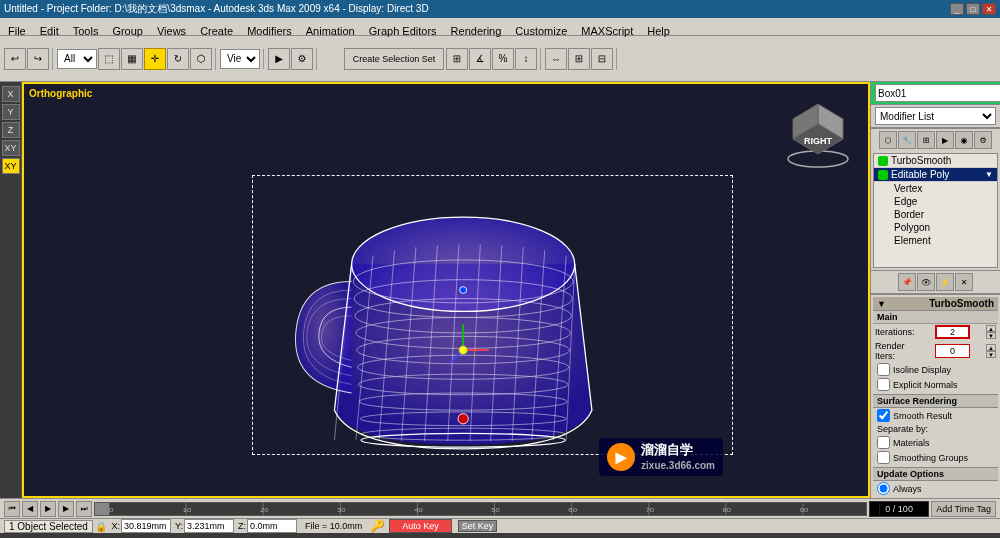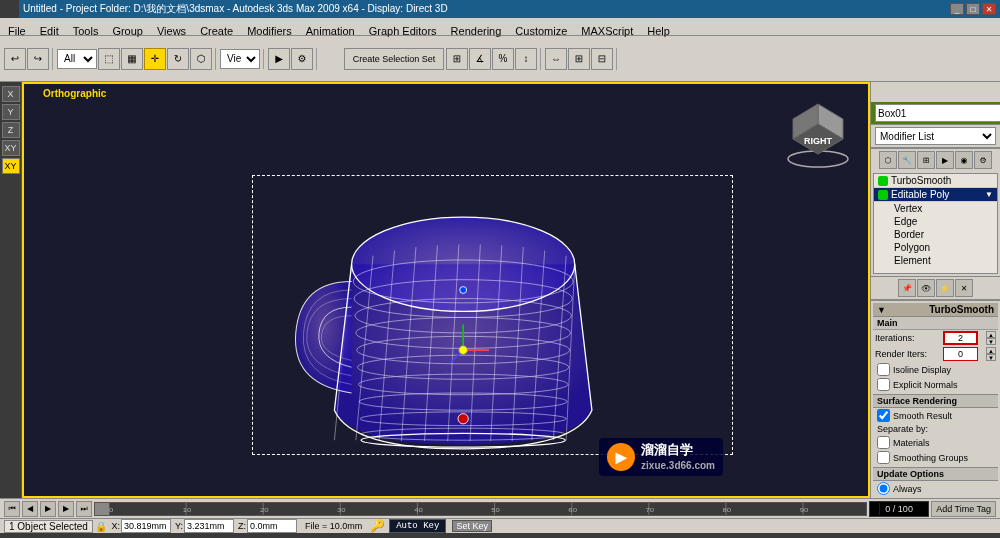--- a/index.html
+++ b/index.html
@@ -7,21 +7,20 @@
 
     
     #title-bar {
       height: 18px;
       background: #1a5c8a;
       display: flex;
       align-items: center;
       padding: 0 4px;
       color: white;
       font-size: 11px;
-      margin-left: 19px;
     }
     #title-bar span { flex: 1; }
     #title-bar .win-controls { display: flex; gap: 2px; }
     #title-bar .win-btn { width: 14px; height: 12px; background: #888; border: 1px solid #555; font-size: 8px; display: flex; align-items: center; justify-content: center; cursor: pointer; color: white; }
     #title-bar .win-btn.close { background: #c0392b; }
 
     
     #menu-bar {
       height: 18px;
       background: #d4d0c8;
@@ -115,21 +114,21 @@
     #viewport {
       flex: 1;
       background: #1a1a2e;
       position: relative;
       overflow: hidden;
       border: 2px solid #ffd700;
     }
     #viewport-label {
       position: absolute;
       top: 4px;
-      left: 19px;
+      left: 5px;
       color: #ffd700;
       font-size: 10px;
       font-weight: bold;
       z-index: 10;
     }
 
     
     #gizmo {
       position: absolute;
       top: 10px;
@@ -152,27 +151,26 @@
     
     #right-panel {
       width: 130px;
       background: #d4d0c8;
       border-left: 1px solid #888;
       display: flex;
       flex-direction: column;
     }
 
     #object-name-bar {
-      background: #4d7c0f;
+      background: #22c55e;
       padding: 2px 4px;
       display: flex;
       align-items: flex-start;
       gap: 2px;
       border-bottom: 1px solid #888;
-      margin-top: 20px;
     }
     #object-name-input {
       flex: 1;
       height: 18px;
       border: 1px solid #888;
       padding: 0 2px;
       font-size: 10px;
       background: white;
     }
 
@@ -244,21 +242,21 @@
       align-items: center;
       justify-content: space-between;
       background: #b0a898;
       padding: 1px 4px;
       border-bottom: 1px solid #888;
     }
     .ts-row {
       display: flex;
       align-items: center;
       padding: 1px 2px;
-      gap: 8px;
+      gap: 16px;
     }
     .ts-label { font-size: 9px; color: #000; flex: 1; }
     .ts-input {
       width: 35px; height: 14px;
       border: 1px solid #cc0000;
       font-size: 9px;
       text-align: center;
       background: white;
     }
     .ts-spinner {
@@ -746,15 +744,15 @@
   </div>
   <div class="coord-field">
     <span class="coord-label">Z:</span>
     <input type="text" class="coord-input" value="0.0mm" style="">
   </div>
 
   <span style="font-size:9px;margin-left:4px;">File = 10.0mm</span>
 
   <span style="font-size:12px;margin-left:4px;">🔑</span>
 
-  <div class="status-badge" style="background:#0f172a;color:white;padding:1px 6px;cursor:pointer;font-family:Liberation Mono, monospace;">Auto Key</div>
+  <div class="status-badge" style="background:#ef4444;color:white;padding:1px 12px;cursor:pointer;">Auto Key</div>
   <div class="status-badge" style="margin-left:2px;cursor:pointer;">Set Key</div>
 </div>
 
 </body></html>

